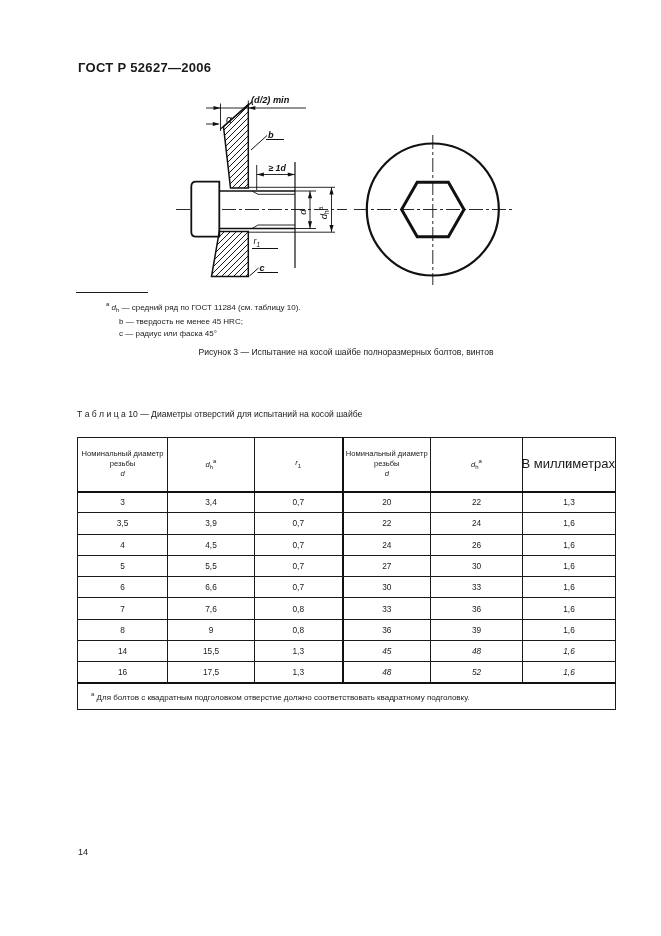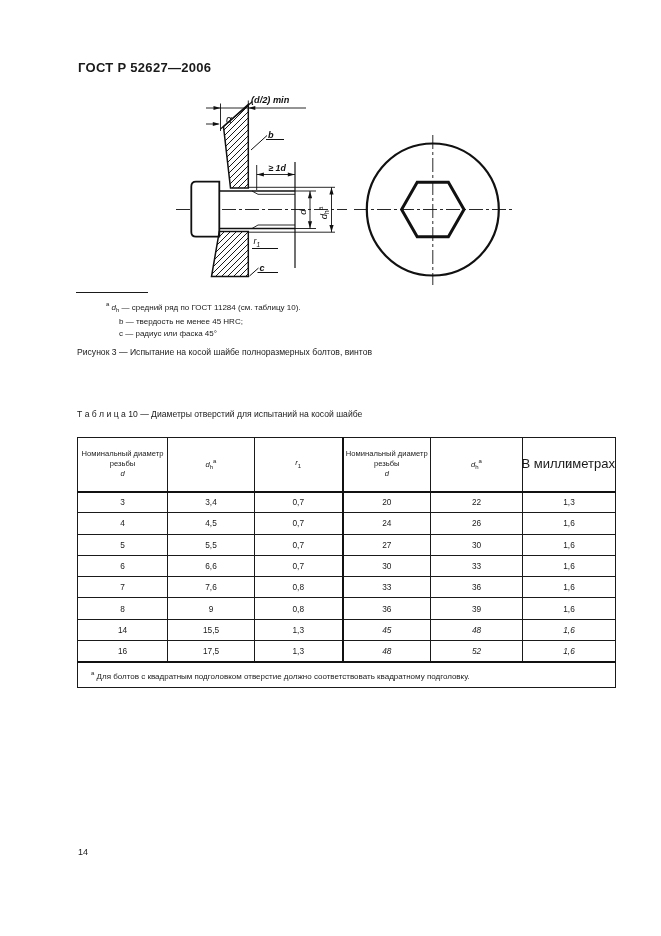--- a/index.html
+++ b/index.html
@@ -10,21 +10,21 @@
   }
   .abs { position:absolute; }
   .doc-header { left:78px; top:60px; font-size:13px; font-weight:bold; letter-spacing:.3px; }
   .figure-svg { left:160px; top:85px; }
   .fn-rule { left:76px; top:292px; width:72px; border-top:1.2px solid #1a1a1a; }
   .footnotes { left:106px; top:298px; font-size:8px; line-height:12px; }
   .footnotes sup { font-size:6px; vertical-align:super; }
   .footnotes sub { font-size:6px; vertical-align:sub; }
   .fn-line2 { padding-left:13px; }
   .it { font-style:italic; }
-  .fig-caption { left:77px; top:347px; width:538px; font-size:8.6px; }
+  .fig-caption { left:77px; top:347px; width:538px; text-align:center; font-size:8.6px; }
   .table-title { left:77px; top:409px; width:538px; font-size:8.6px; }
   .units { left:77px; top:424px; width:538px; text-align:right; font-size:13px;margin-top:32px; }
   table.data {
     position:absolute; left:77px; top:437px; width:538px;
     border-collapse:collapse; table-layout:fixed;
     font-size:8.3px; color:#1a1a1a;
   }
   table.data, table.data th, table.data td { border:1px solid #1a1a1a; }
   table.data { border:1.6px solid #111; }
   table.data thead th {
@@ -167,20 +167,28 @@
   <tbody>
       <tr>
         <td>3</td>
         <td>3,4</td>
         <td>0,7</td>
         <td class="mid">20</td>
         <td>22</td>
         <td>1,3</td>
       </tr>
       <tr>
+        <td>3,5</td>
+        <td>3,9</td>
+        <td>0,7</td>
+        <td class="mid">22</td>
+        <td>24</td>
+        <td>1,6</td>
+      </tr>
+      <tr>
         <td>4</td>
         <td>4,5</td>
         <td>0,7</td>
         <td class="mid">24</td>
         <td>26</td>
         <td>1,6</td>
       </tr>
       <tr>
         <td>5</td>
         <td>5,5</td>

